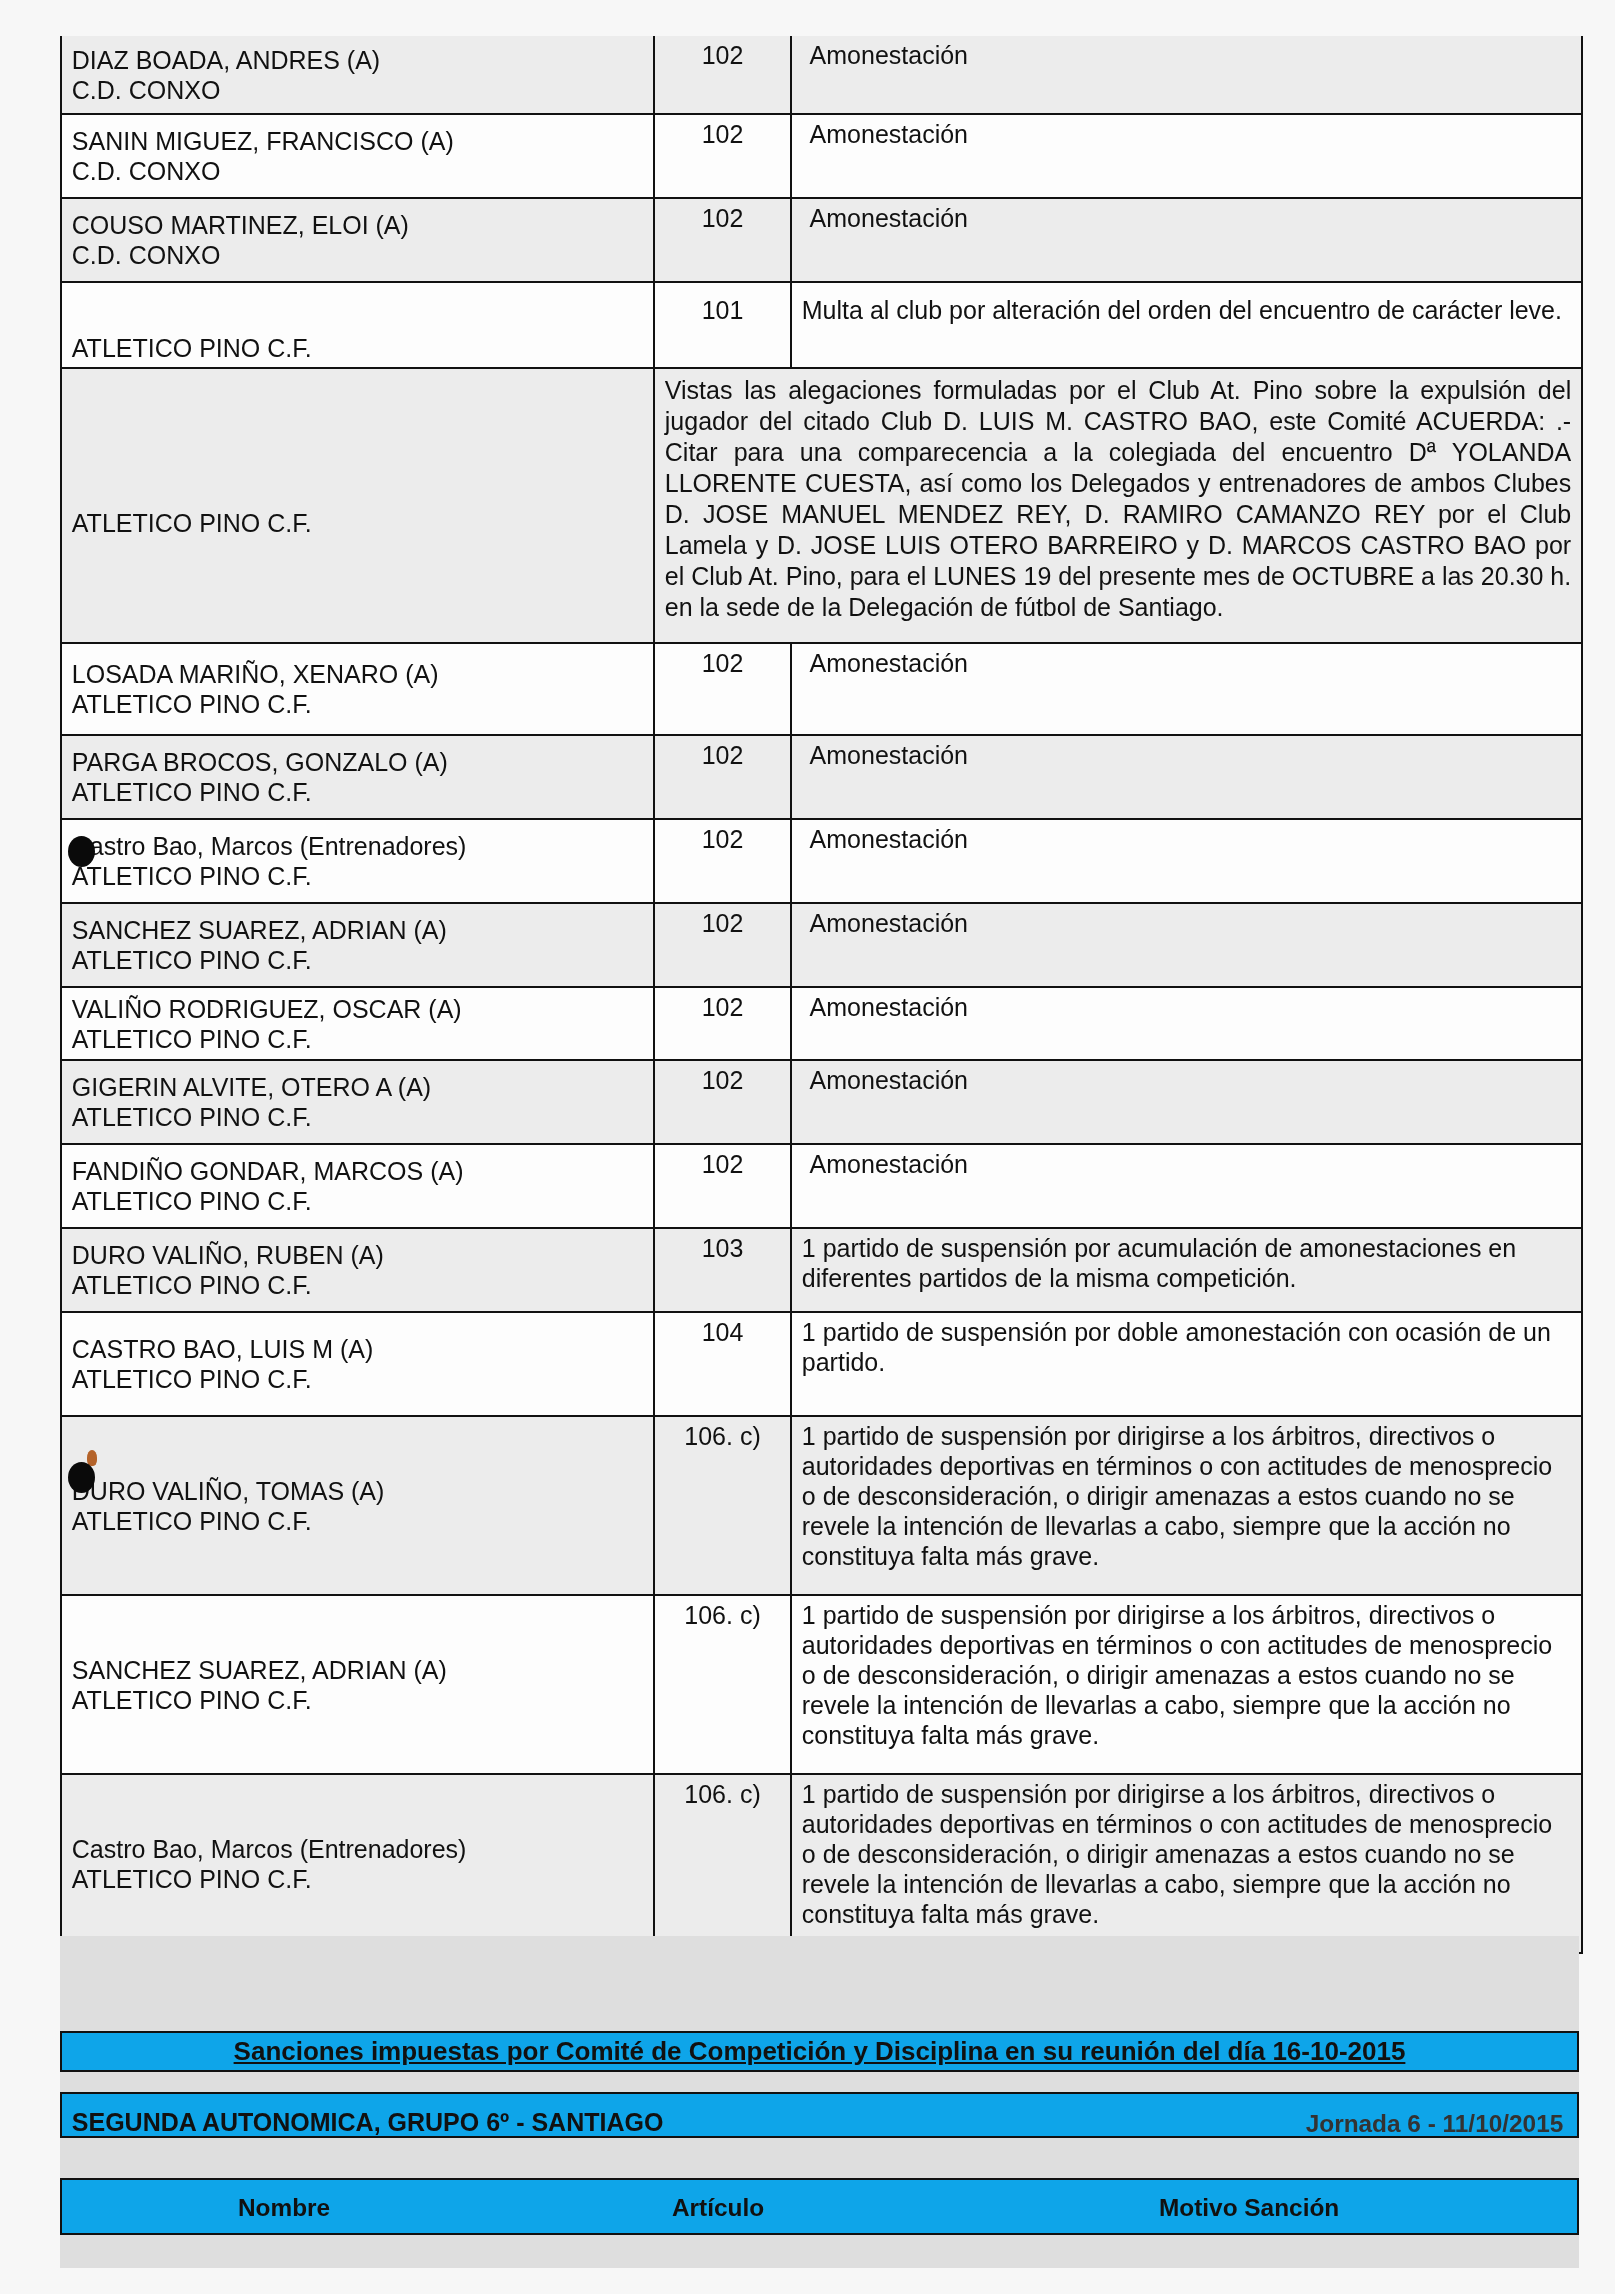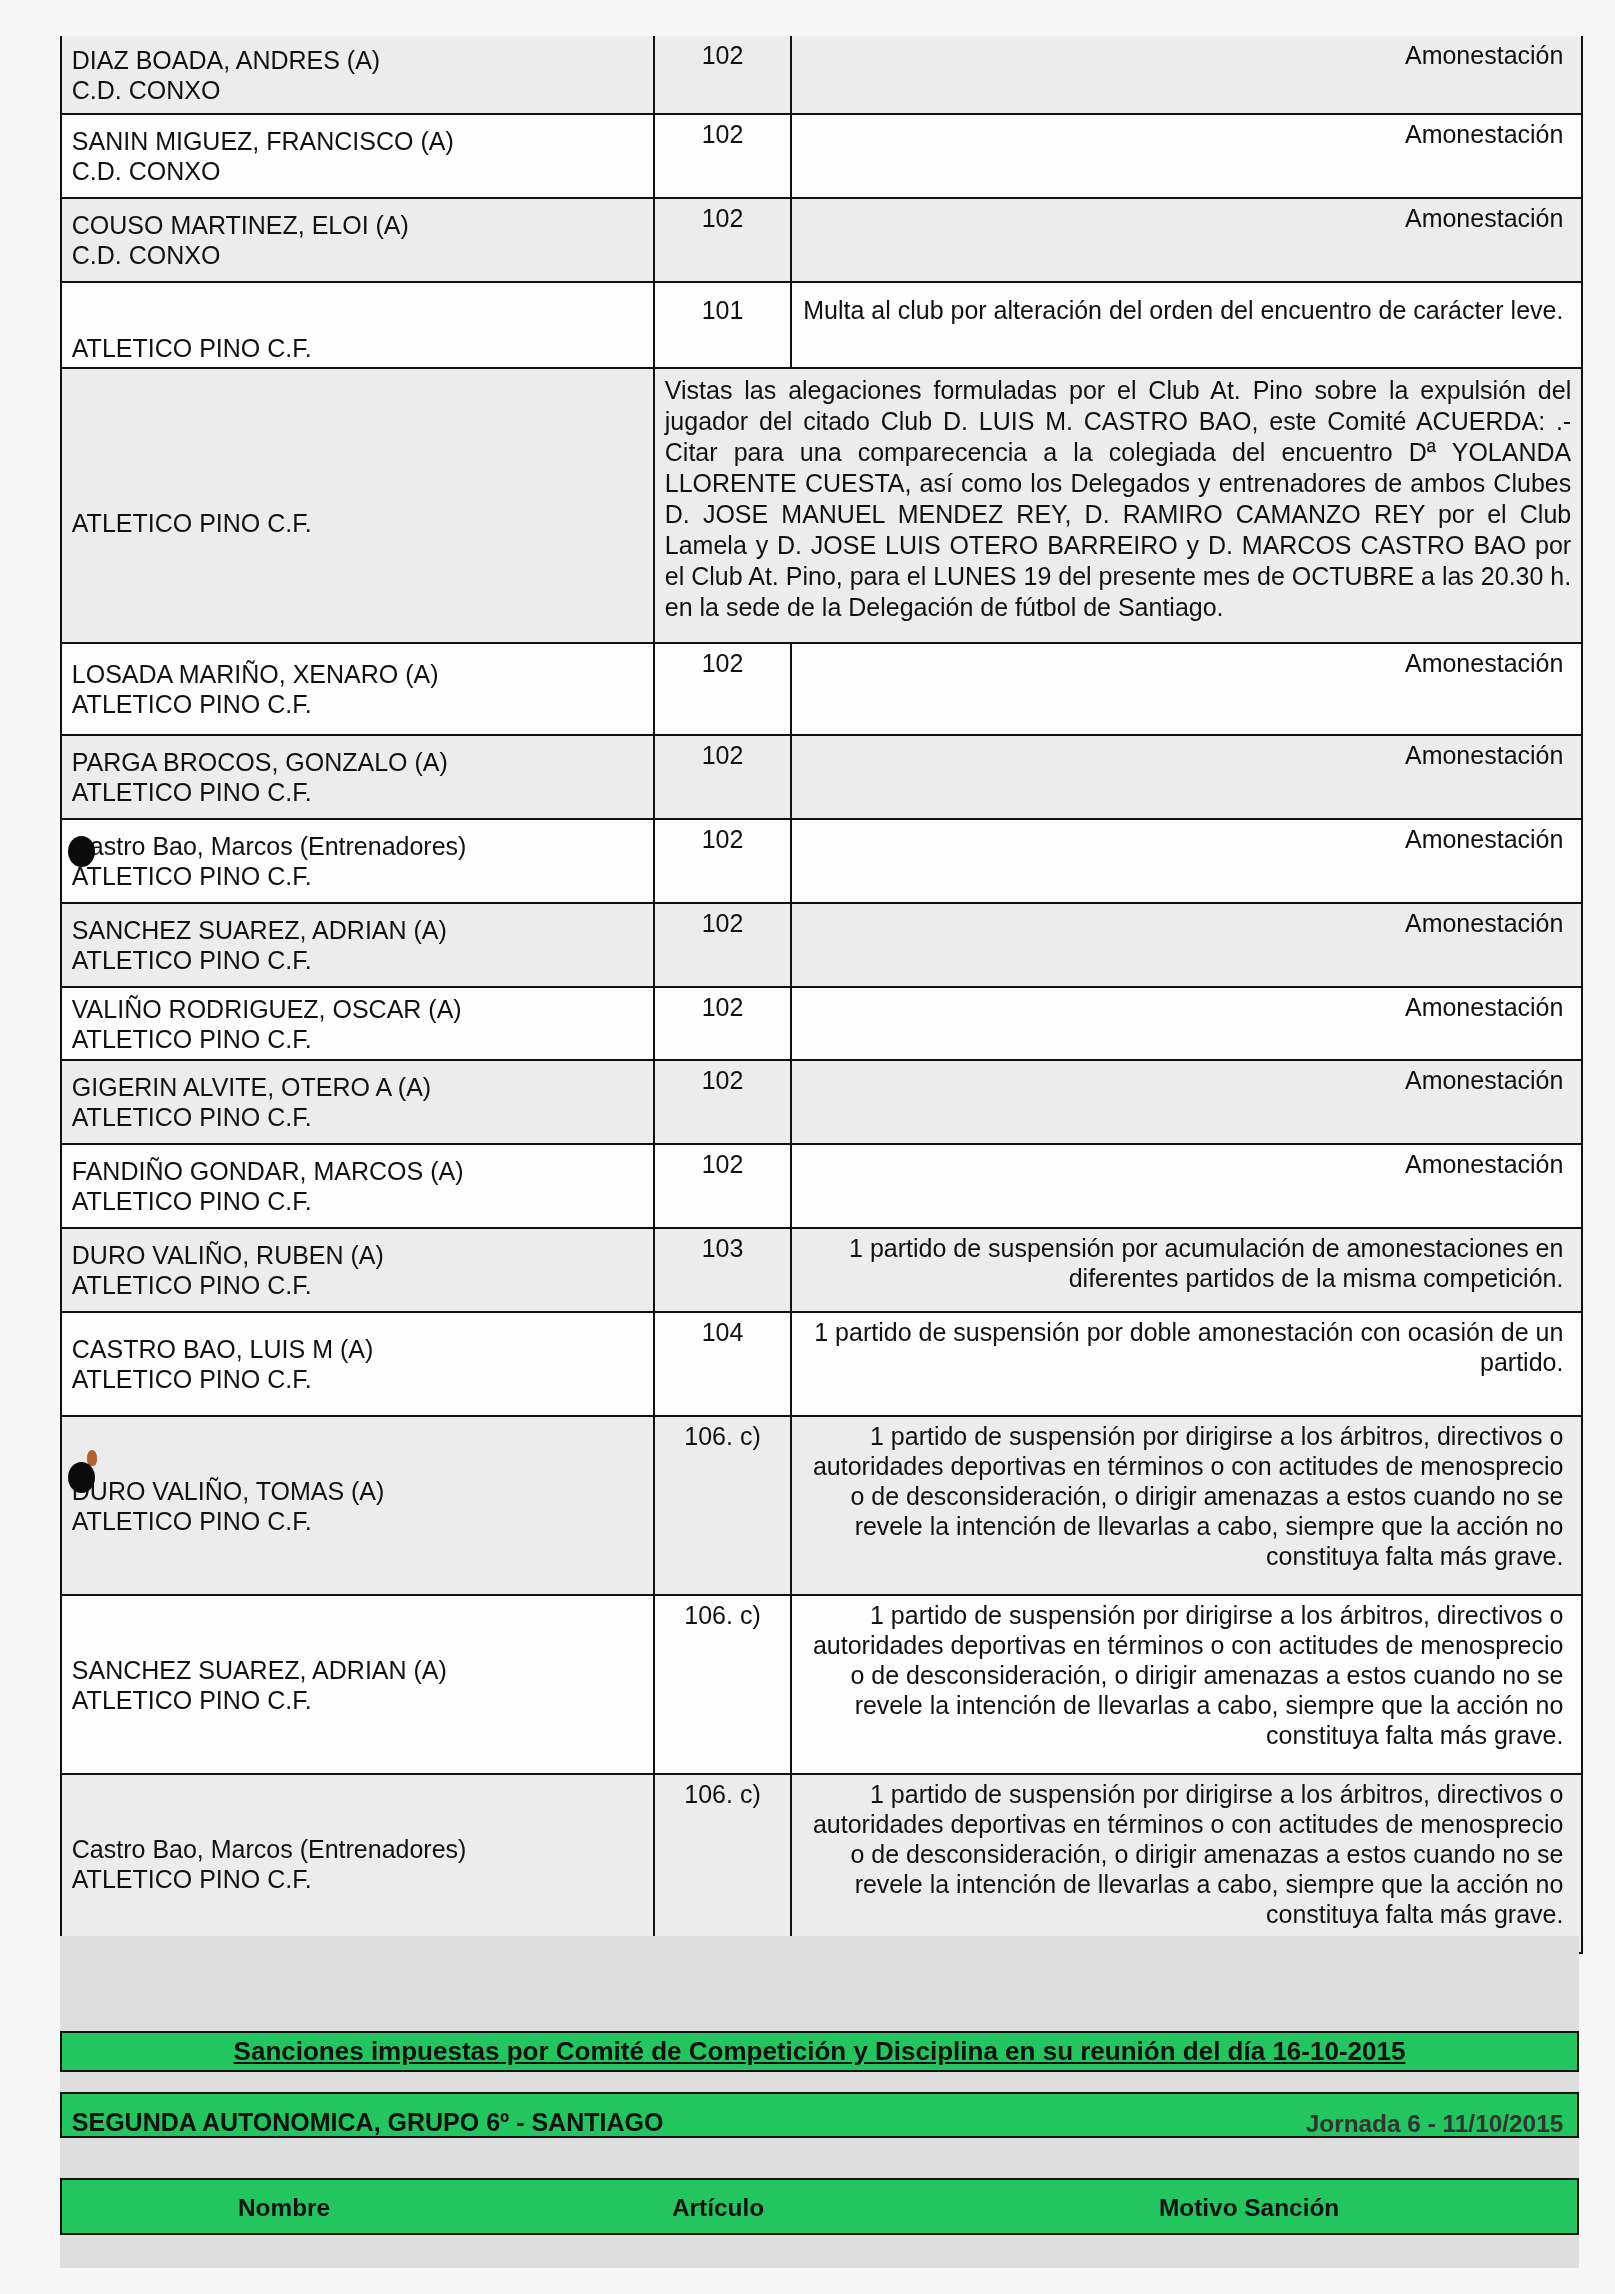--- a/index.html
+++ b/index.html
@@ -16,35 +16,35 @@
   .row {
     display:flex; position:relative;
     border-bottom:2.9px solid #111;
     box-sizing:border-box;
   }
   .row.shade { background:#ececec; }
   .row.plain { background:#fdfdfd; }
   .cell { box-sizing:border-box; font-size:25px; line-height:30px; }
   .c-name { width:593px; padding:3.9px 9.8px; border-right:2.9px solid #111; display:flex; flex-direction:column; }
   .c-art  { width:137px; padding:3.9px 0; text-align:center; border-right:2.9px solid #111; }
-  .c-reason { flex:1; padding:3.9px 17.6px 3.9px 17.6px;text-align:right; }
+  .c-reason { flex:1; padding:3.9px 17.6px 3.9px 17.6px; }
   .c-wide { flex:1; padding:5.9px 9.8px; text-align:justify; }
   .name-top { justify-content:center; }
   .name-bottom { justify-content:flex-end; }
   .name-middle { justify-content:center; }
   .reason-indent { padding-left:7.8px; }
   .blot {
     position:absolute; width:27px; height:31px; border-radius:50%;
     background:#0a0a0a;
   }
   .blot-tip { position:absolute; width:9.8px; height:15.6px; border-radius:50% 50% 40% 40%; background:#b4632a; }
   .grey-band { position:absolute; left:60px; width:1519px; background:#dedede; }
   .box {
     position:absolute; left:60px; width:1519px; box-sizing:border-box;
-    border:2.9px solid #111; background:#22c55e;
+    border:2.9px solid #111; background:#0ea5e9;
   }
   .title-text {
     font-weight:bold; font-size:26px; text-decoration:underline;
     text-align:center; line-height:37px;
   }
   .league { position:absolute; left:9.8px; top:13.7px; font-weight:bold; font-size:25px; }
   .jornada { position:absolute; right:13.7px; top:15.6px; font-weight:bold; font-size:24.4px; color:#333; }
   .col-h { position:absolute; top:13.7px; font-weight:bold; font-size:24.4px; }
 </style>
 </head>

